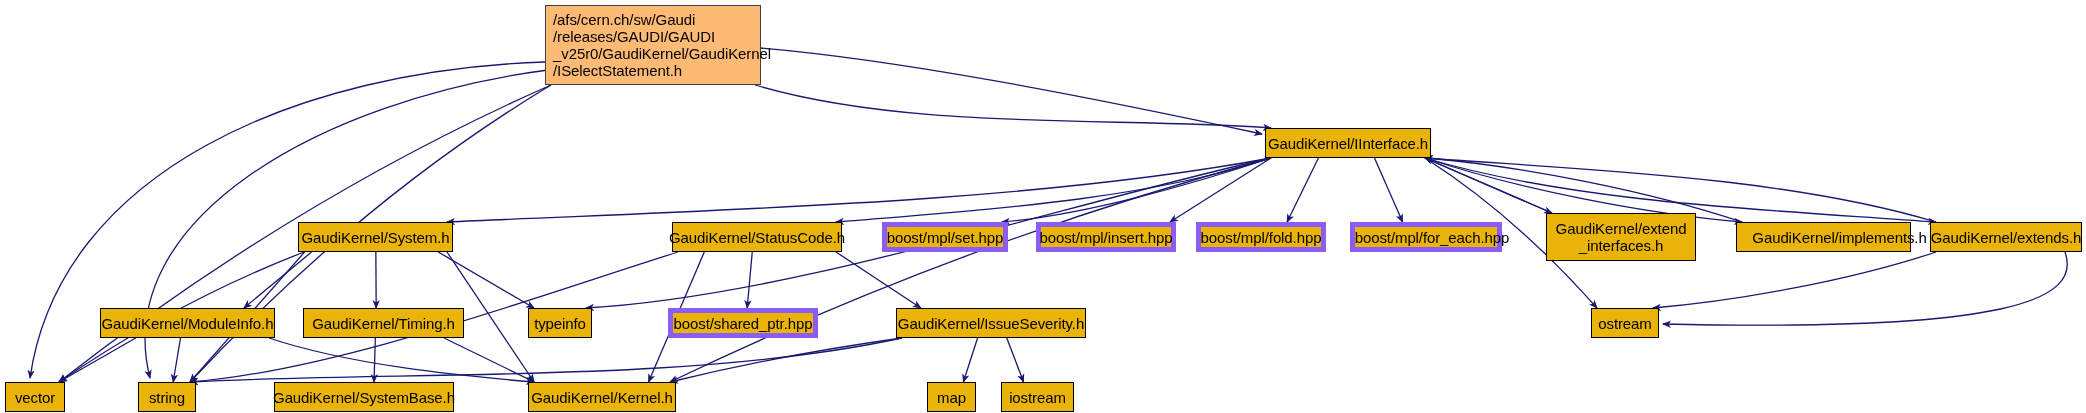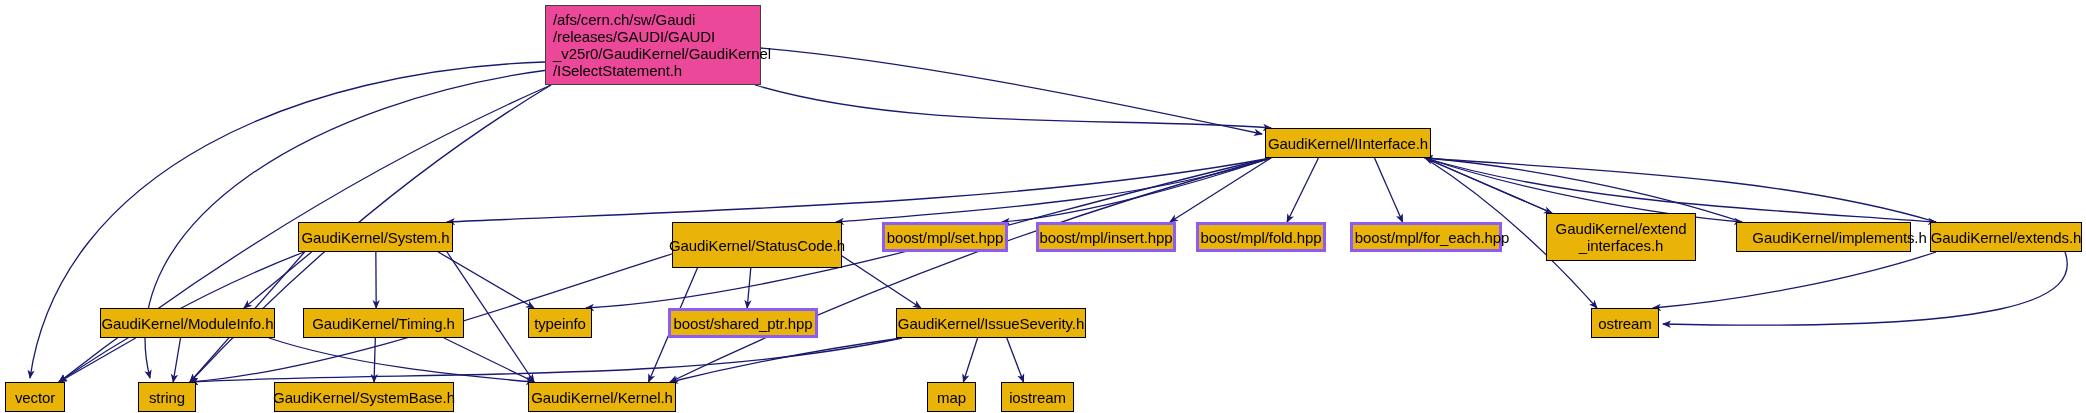--- a/index.html
+++ b/index.html
@@ -14,22 +14,22 @@
     justify-content:center;
     text-align:center;
     background:#eab308;
     border:1px solid #000000;
     color:#000000;
     font-size:15px;
     line-height:17px;
     white-space:pre-line;
     letter-spacing:-0.1px;
   }
-  .node.root{background:#ec4899;border:1px solid #404040;text-align:left;justify-content:flex-start;padding-left:7px;}
-  .node.ext{border:3px solid #8b5cf6;}
+  .node.root{background:#fdba74;border:1px solid #404040;text-align:left;justify-content:flex-start;padding-left:7px;}
+  .node.ext{border:5px solid #8b5cf6;}
 </style>
 </head>
 <body>
 
 <div id="canvas">
   <svg class="edges" viewBox="0 0 2086 413">
     <defs>
       <marker id="ah" markerWidth="9" markerHeight="9" refX="8" refY="4.5" orient="auto" markerUnits="userSpaceOnUse">
         <path d="M0,0.8 L9,4.5 L0,8.2 L2.4,4.5 Z" fill="#191970"></path>
       </marker>
@@ -79,21 +79,21 @@
         <path d="M2065,252 C2082,300 2010,332 1663,324" marker-end="url(#ah)"></path>
       </g>
   </svg>
   <div id="node-layer">
       <div class="node root" style="left: 545px; top: 5px; width: 216px; height: 80px;">/afs/cern.ch/sw/Gaudi
 /releases/GAUDI/GAUDI
 _v25r0/GaudiKernel/GaudiKernel
         /ISelectStatement.h</div>
       <div class="node" style="left: 1265px; top: 128px; width: 166px; height: 30px;">GaudiKernel/IInterface.h</div>
       <div class="node" style="left: 298px; top: 222px; width: 155px; height: 30px;">GaudiKernel/System.h</div>
-      <div class="node" style="left: 672px; top: 222px; width: 170px; height: 46px;">GaudiKernel/StatusCode.h</div>
+      <div class="node" style="left: 672px; top: 222px; width: 170px; height: 30px;">GaudiKernel/StatusCode.h</div>
       <div class="node ext" style="left: 882px; top: 222px; width: 126px; height: 30px;">boost/mpl/set.hpp</div>
       <div class="node ext" style="left: 1036px; top: 222px; width: 140px; height: 30px;">boost/mpl/insert.hpp</div>
       <div class="node ext" style="left: 1196px; top: 222px; width: 130px; height: 30px;">boost/mpl/fold.hpp</div>
       <div class="node ext" style="left: 1350px; top: 222px; width: 152px; height: 30px; padding-left: 12px;">boost/mpl/for_each.hpp</div>
       <div class="node" style="left: 1546px; top: 213px; width: 150px; height: 48px;">GaudiKernel/extend
 _interfaces.h</div>
       <div class="node" style="left: 1736px; top: 222px; width: 175px; height: 30px; padding-left: 32px;">GaudiKernel/implements.h</div>
       <div class="node" style="left: 1930px; top: 222px; width: 152px; height: 30px;">GaudiKernel/extends.h</div>
       <div class="node" style="left: 100px; top: 308px; width: 175px; height: 30px;">GaudiKernel/ModuleInfo.h</div>
       <div class="node" style="left: 303px; top: 308px; width: 161px; height: 30px;">GaudiKernel/Timing.h</div>

